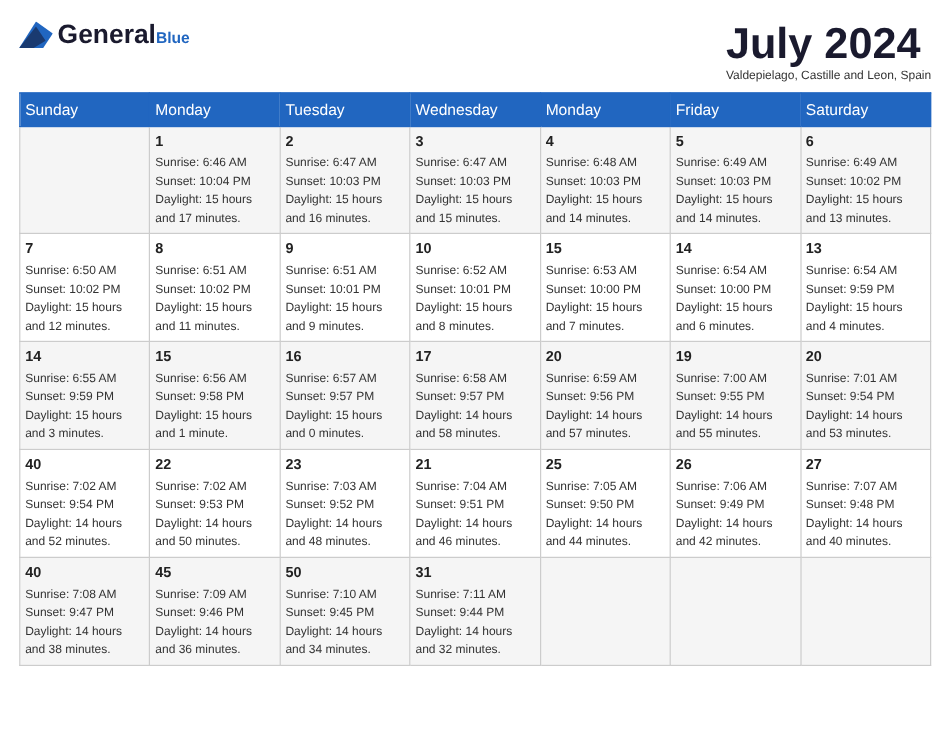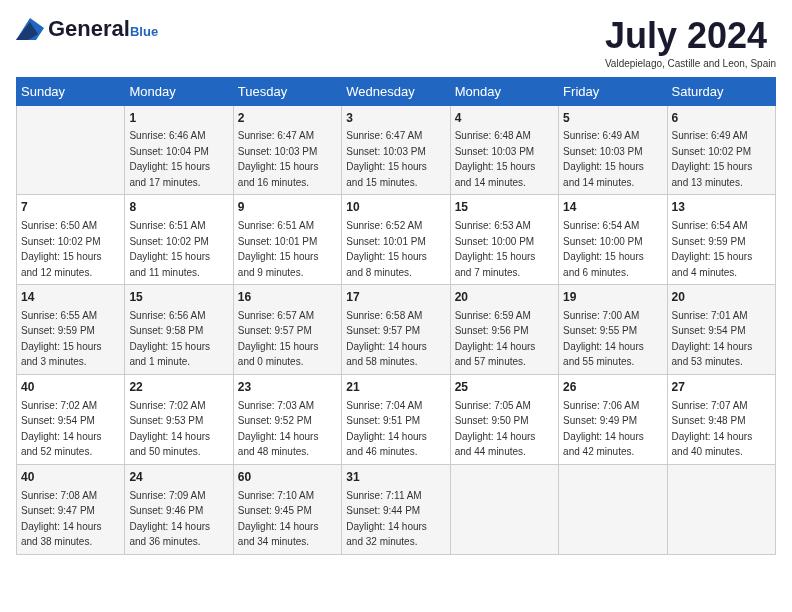--- a/index.html
+++ b/index.html
@@ -231,25 +231,25 @@
           <span class="day-number">27</span>
           <span class="day-info">Sunrise: 7:07 AM<br>Sunset: 9:48 PM<br>Daylight: 14 hours and 40 minutes.</span>
         </td>
       </tr>
       <tr>
         <td>
           <span class="day-number">40</span>
           <span class="day-info">Sunrise: 7:08 AM<br>Sunset: 9:47 PM<br>Daylight: 14 hours and 38 minutes.</span>
         </td>
         <td>
-          <span class="day-number">24</span>
+          <span class="day-number">45</span>
           <span class="day-info">Sunrise: 7:09 AM<br>Sunset: 9:46 PM<br>Daylight: 14 hours and 36 minutes.</span>
         </td>
         <td>
-          <span class="day-number">60</span>
+          <span class="day-number">50</span>
           <span class="day-info">Sunrise: 7:10 AM<br>Sunset: 9:45 PM<br>Daylight: 14 hours and 34 minutes.</span>
         </td>
         <td>
           <span class="day-number">31</span>
           <span class="day-info">Sunrise: 7:11 AM<br>Sunset: 9:44 PM<br>Daylight: 14 hours and 32 minutes.</span>
         </td>
         <td class="empty-cell"></td>
         <td class="empty-cell"></td>
         <td class="empty-cell"></td>
       </tr>

